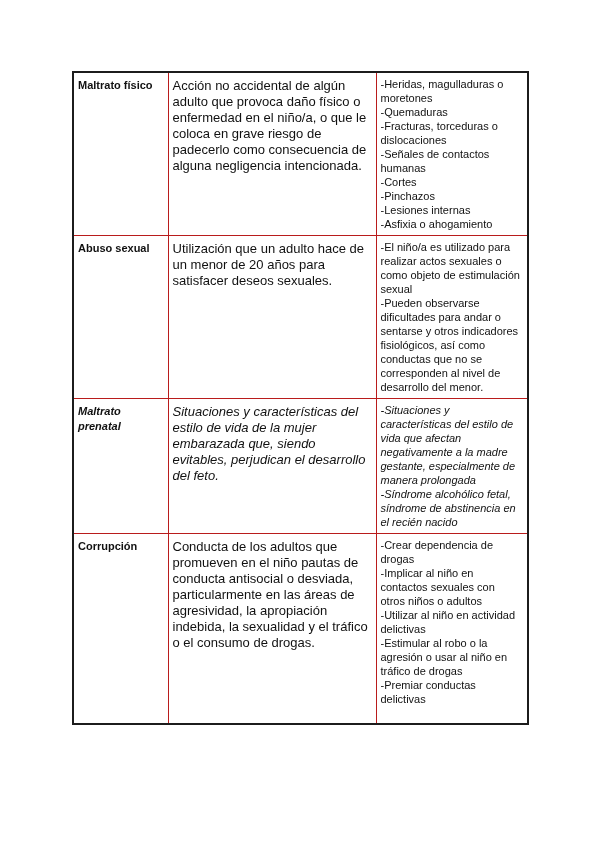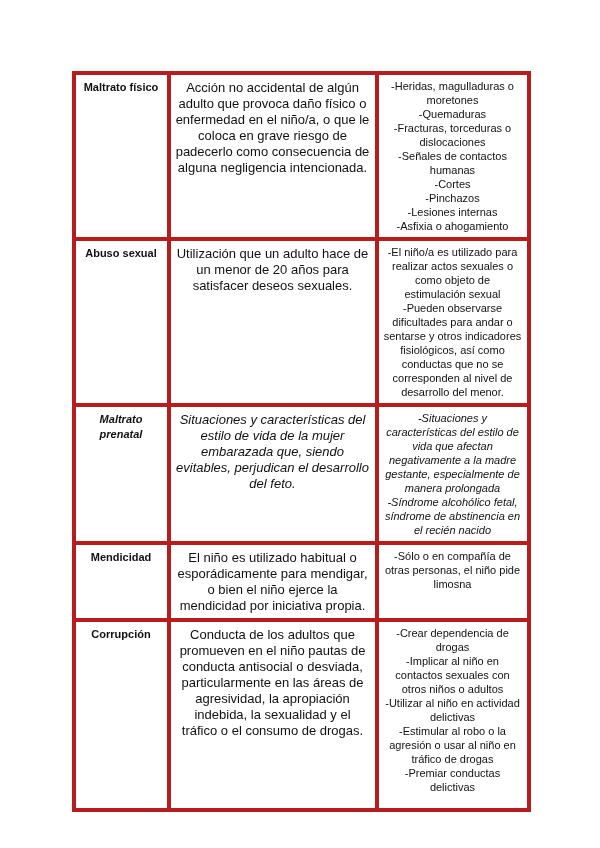--- a/index.html
+++ b/index.html
@@ -23,25 +23,24 @@
   table.doc-table {
     position: absolute;
     left: 72px;
     top: 71px;
     width: 455px;
     border-collapse: collapse;
     table-layout: fixed;
     border: 2px solid #1c1c1c;
   }
   table.doc-table td {
-    border: 4px solid #b91c1c;
+    border: 1px solid #b91c1c;
     vertical-align: top;
     padding: 4px 5px 4px 4px;
     overflow: hidden;
-    text-align: center;
   }
   col.c-type { width: 95px; }
   col.c-def  { width: 208px; }
   col.c-ind  { width: 152px; }
   tr.r1 { height: 162px; }
   tr.r2 { height: 160px; }
   tr.r3 { height: 135px; font-style: italic; }
   tr.r4 { height: 65px; }
   tr.r5 { height: 190px; }
   .cell-type {
@@ -98,27 +97,20 @@
           </td>
       </tr>
       <tr class="r3">
         <td class="cell-type">Maltrato prenatal</td>
         <td class="cell-def">Situaciones y características del estilo de vida de la mujer embarazada que, siendo evitables, perjudican el desarrollo del feto.</td>
         <td class="cell-ind">
             <div class="indicator">-Situaciones y características del estilo de vida que afectan negativamente a la madre gestante, especialmente de manera prolongada</div>
             <div class="indicator">-Síndrome alcohólico fetal, síndrome de abstinencia en el recién nacido</div>
           </td>
       </tr>
-      <tr class="r4">
-        <td class="cell-type">Mendicidad</td>
-        <td class="cell-def">El niño es utilizado habitual o esporádicamente para mendigar, o bien el niño ejerce la mendicidad por iniciativa propia.</td>
-        <td class="cell-ind">
-            <div class="indicator">-Sólo o en compañía de otras personas, el niño pide limosna</div>
-          </td>
-      </tr>
       <tr class="r5">
         <td class="cell-type">Corrupción</td>
         <td class="cell-def">Conducta de los adultos que promueven en el niño pautas de conducta antisocial o desviada, particularmente en las áreas de agresividad, la apropiación indebida, la sexualidad y el tráfico o el consumo de drogas.</td>
         <td class="cell-ind">
             <div class="indicator">-Crear dependencia de drogas</div>
             <div class="indicator">-Implicar al niño en contactos sexuales con otros niños o adultos</div>
             <div class="indicator">-Utilizar al niño en actividad delictivas</div>
             <div class="indicator">-Estimular al robo o la agresión o usar al niño en tráfico de drogas</div>
             <div class="indicator">-Premiar conductas delictivas</div>
           </td>

